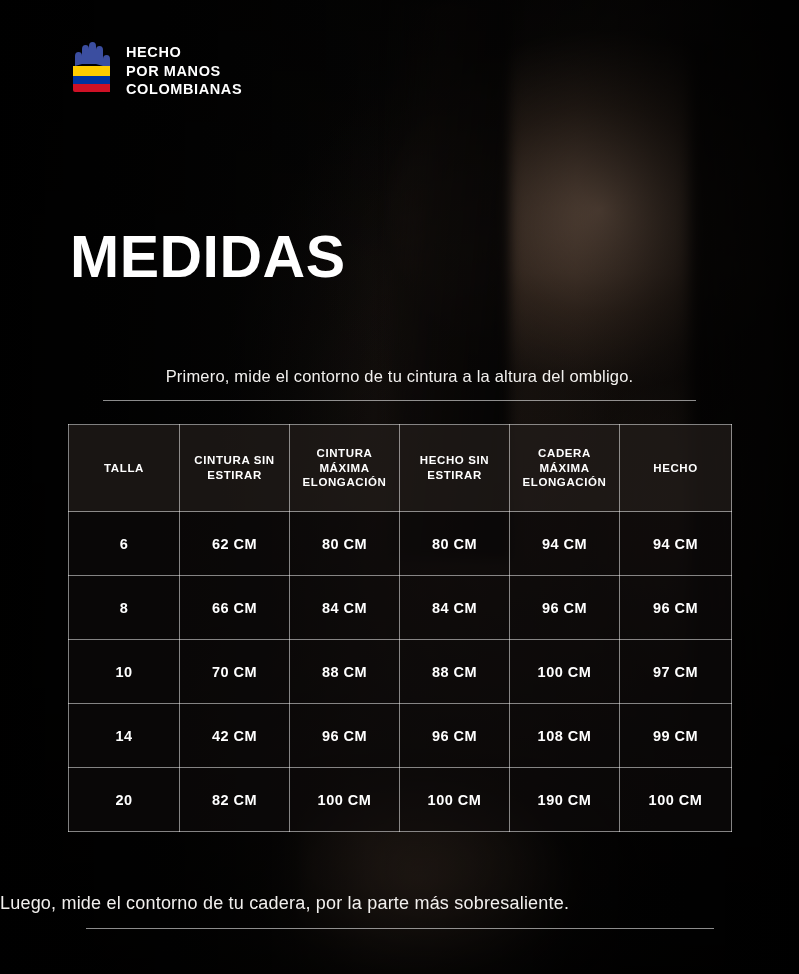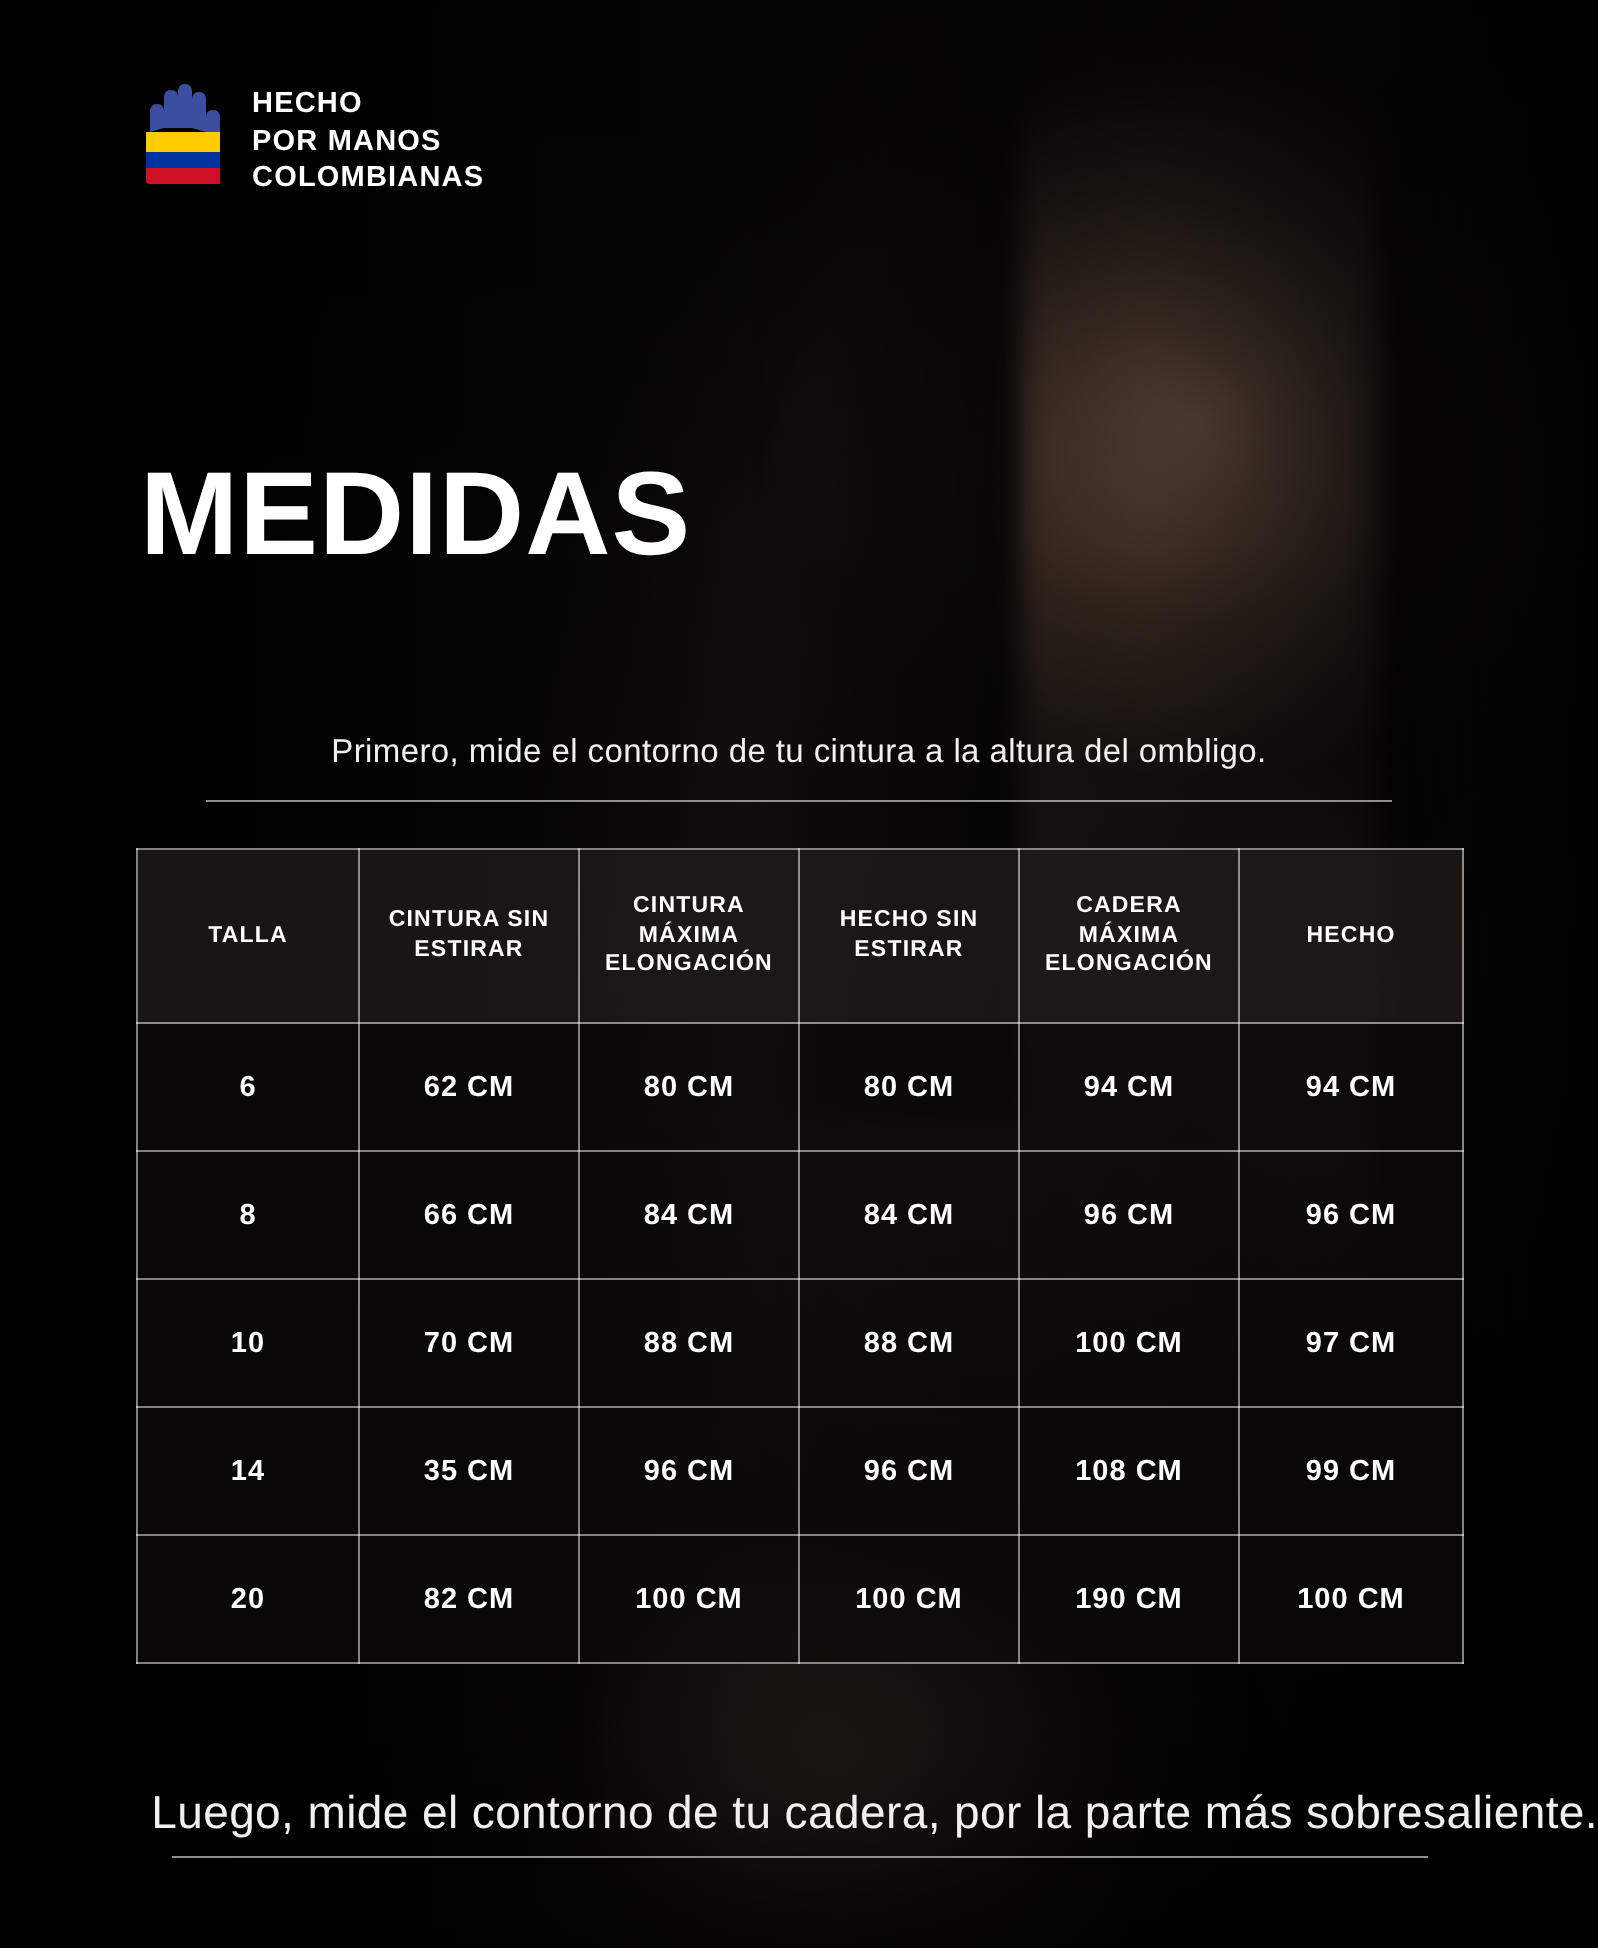--- a/index.html
+++ b/index.html
@@ -116,23 +116,23 @@
   }
   .rule-top {
     position: absolute;
     left: 103px; top: 400px;
     width: 593px; height: 1px;
     background: rgba(255,255,255,0.55);
   }
   .instruction-bottom {
     position: absolute;
     left: 0; right: 0; top: 893px;
-    text-align: right;
+    text-align: left;
     color: #f2f0ee;
-    font-size: 23px;
+    font-size: 18px;
     letter-spacing: 0.2px;
   }
   .rule-bottom {
     position: absolute;
     left: 86px; top: 928px;
     width: 628px; height: 1px;
     background: rgba(255,255,255,0.55);
   }
 
   
@@ -256,21 +256,21 @@
           <tr>
             <td>10</td>
             <td>70 CM</td>
             <td>88 CM</td>
             <td>88 CM</td>
             <td>100 CM</td>
             <td>97 CM</td>
           </tr>
           <tr>
             <td>14</td>
-            <td>35 CM</td>
+            <td>42 CM</td>
             <td>96 CM</td>
             <td>96 CM</td>
             <td>108 CM</td>
             <td>99 CM</td>
           </tr>
           <tr>
             <td>20</td>
             <td>82 CM</td>
             <td>100 CM</td>
             <td>100 CM</td>

